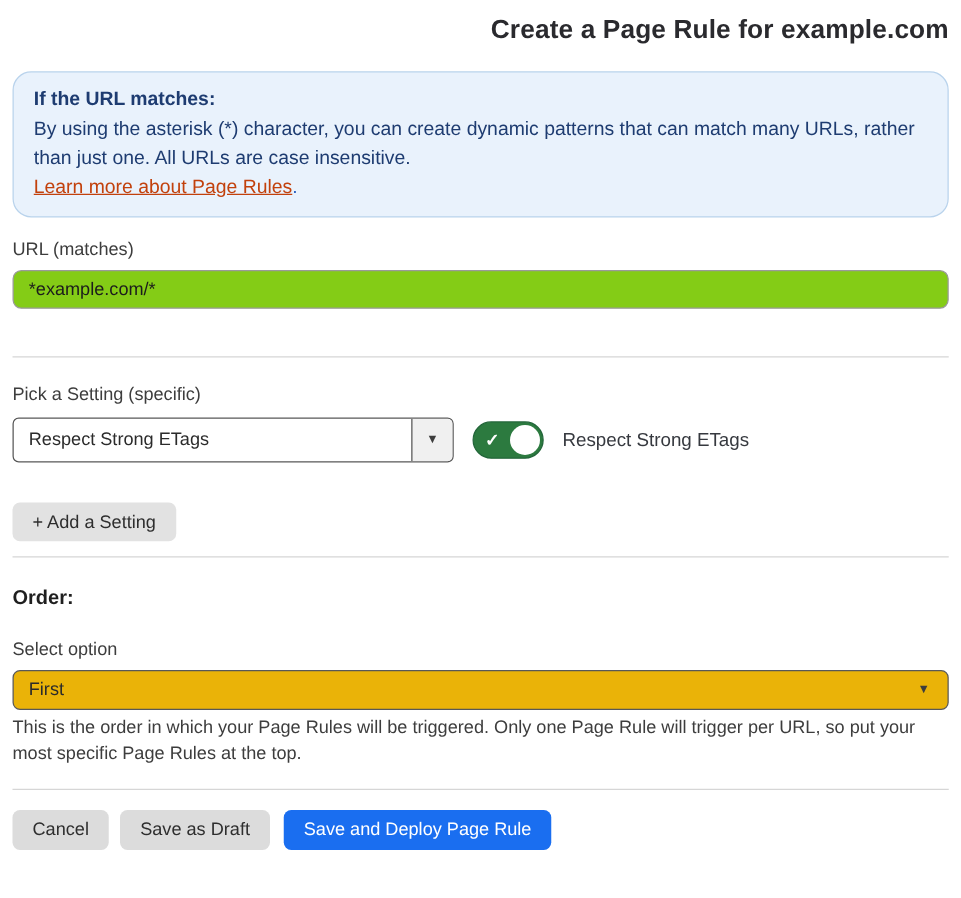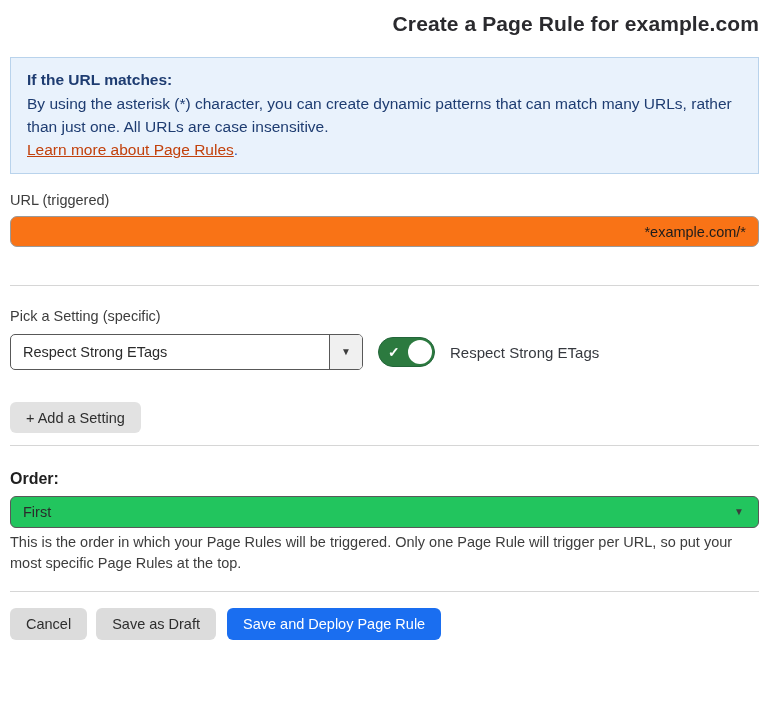--- a/index.html
+++ b/index.html
@@ -16,21 +16,21 @@
     color: #2a2a2e;
     margin-top: 2px;
     letter-spacing: 0.1px;
     text-align: right;
   }
 
   .info-box {
     margin-top: 21px;
     background: #e9f2fc;
     border: 1px solid #b9d3ec;
-    border-radius: 0;
+    border-radius: 15px;
     padding: 10px 16px 12px 16px;
     color: #1e3c71;
     font-size: 15.5px;
     line-height: 23px;
   }
   .info-box .info-heading { font-weight: 700; }
   .info-box .info-body { margin-top: 1px; max-width: 720px; }
   .info-link { color: #c2410c; text-decoration: underline; cursor: pointer; }
   .info-link-suffix { color: #2a60c0; text-decoration: none; }
 
@@ -38,29 +38,28 @@
     font-size: 14.5px;
     color: #3d3d3d;
     margin-top: 18px;
     display: block;
   }
 
   .url-input {
     margin-top: 8px;
     width: 749px;
     height: 31px;
-    background: #f97316;
+    background: #84cc16;
     border: 1px solid #9a9a9a;
     border-radius: 7px;
     padding: 0 12px;
     font-size: 14.5px;
     color: #1c1c1c;
     font-family: "Liberation Sans", sans-serif;
     outline: none;
-    text-align: right;
   }
 
   .divider {
     border: none;
     border-top: 1px solid #d6d6d6;
     margin: 0;
   }
   .divider-1 { margin-top: 38px; }
   .divider-2 { margin-top: 12px; }
   .divider-3 { margin-top: 17px; }
@@ -161,21 +160,21 @@
     margin-top: 32px;
     height: 31px;
     background: #e2e2e2;
     color: #2e2e2e;
   }
 
   .order-select {
     margin-top: 8px;
     width: 749px;
     height: 32px;
-    background: #22c55e;
+    background: #eab308;
     border: 1px solid #585858;
     border-radius: 6px;
     display: flex;
     align-items: center;
     padding: 0 14px 0 12px;
     cursor: pointer;
     gap: 33px;
   }
   .order-select .select-value {
     flex: 1;
@@ -207,21 +206,21 @@
   <h1 class="page-title">Create a Page Rule for example.com</h1>
 
   <div class="info-box">
     <div class="info-heading">If the URL matches:</div>
     <div class="info-body">By using the asterisk (*) character, you can create dynamic patterns that can match many URLs, rather than just one. All URLs are case insensitive.</div>
     <div>
       <a class="info-link">Learn more about Page Rules</a><span class="info-link-suffix">.</span>
     </div>
   </div>
 
-  <label class="field-label">URL (triggered)</label>
+  <label class="field-label">URL (matches)</label>
   <input class="url-input" type="text" value="*example.com/*" style="">
 
   <hr class="divider divider-1">
 
 
   <label class="field-label pick-label">Pick a Setting (specific)</label>
 
   <div class="setting-row">
     <div class="setting-select">
       <div class="select-value">Respect Strong ETags</div>
@@ -235,20 +234,21 @@
     </div>
     <span class="toggle-label">Respect Strong ETags</span>
   </div>
 
   <button class="btn add-setting-btn">+ Add a Setting</button>
 
   <hr class="divider divider-2">
 
   <div class="section-heading order-heading">Order:</div>
 
+  <label class="field-label order-label">Select option</label>
 
   <div class="order-select">
     <span class="select-value">First</span>
     <span class="arrow-glyph">▼</span>
   </div>
 
   <p class="help-text">This is the order in which your Page Rules will be triggered. Only one Page Rule will trigger per URL, so put your most specific Page Rules at the top.</p>
 
   <hr class="divider divider-3">
 

